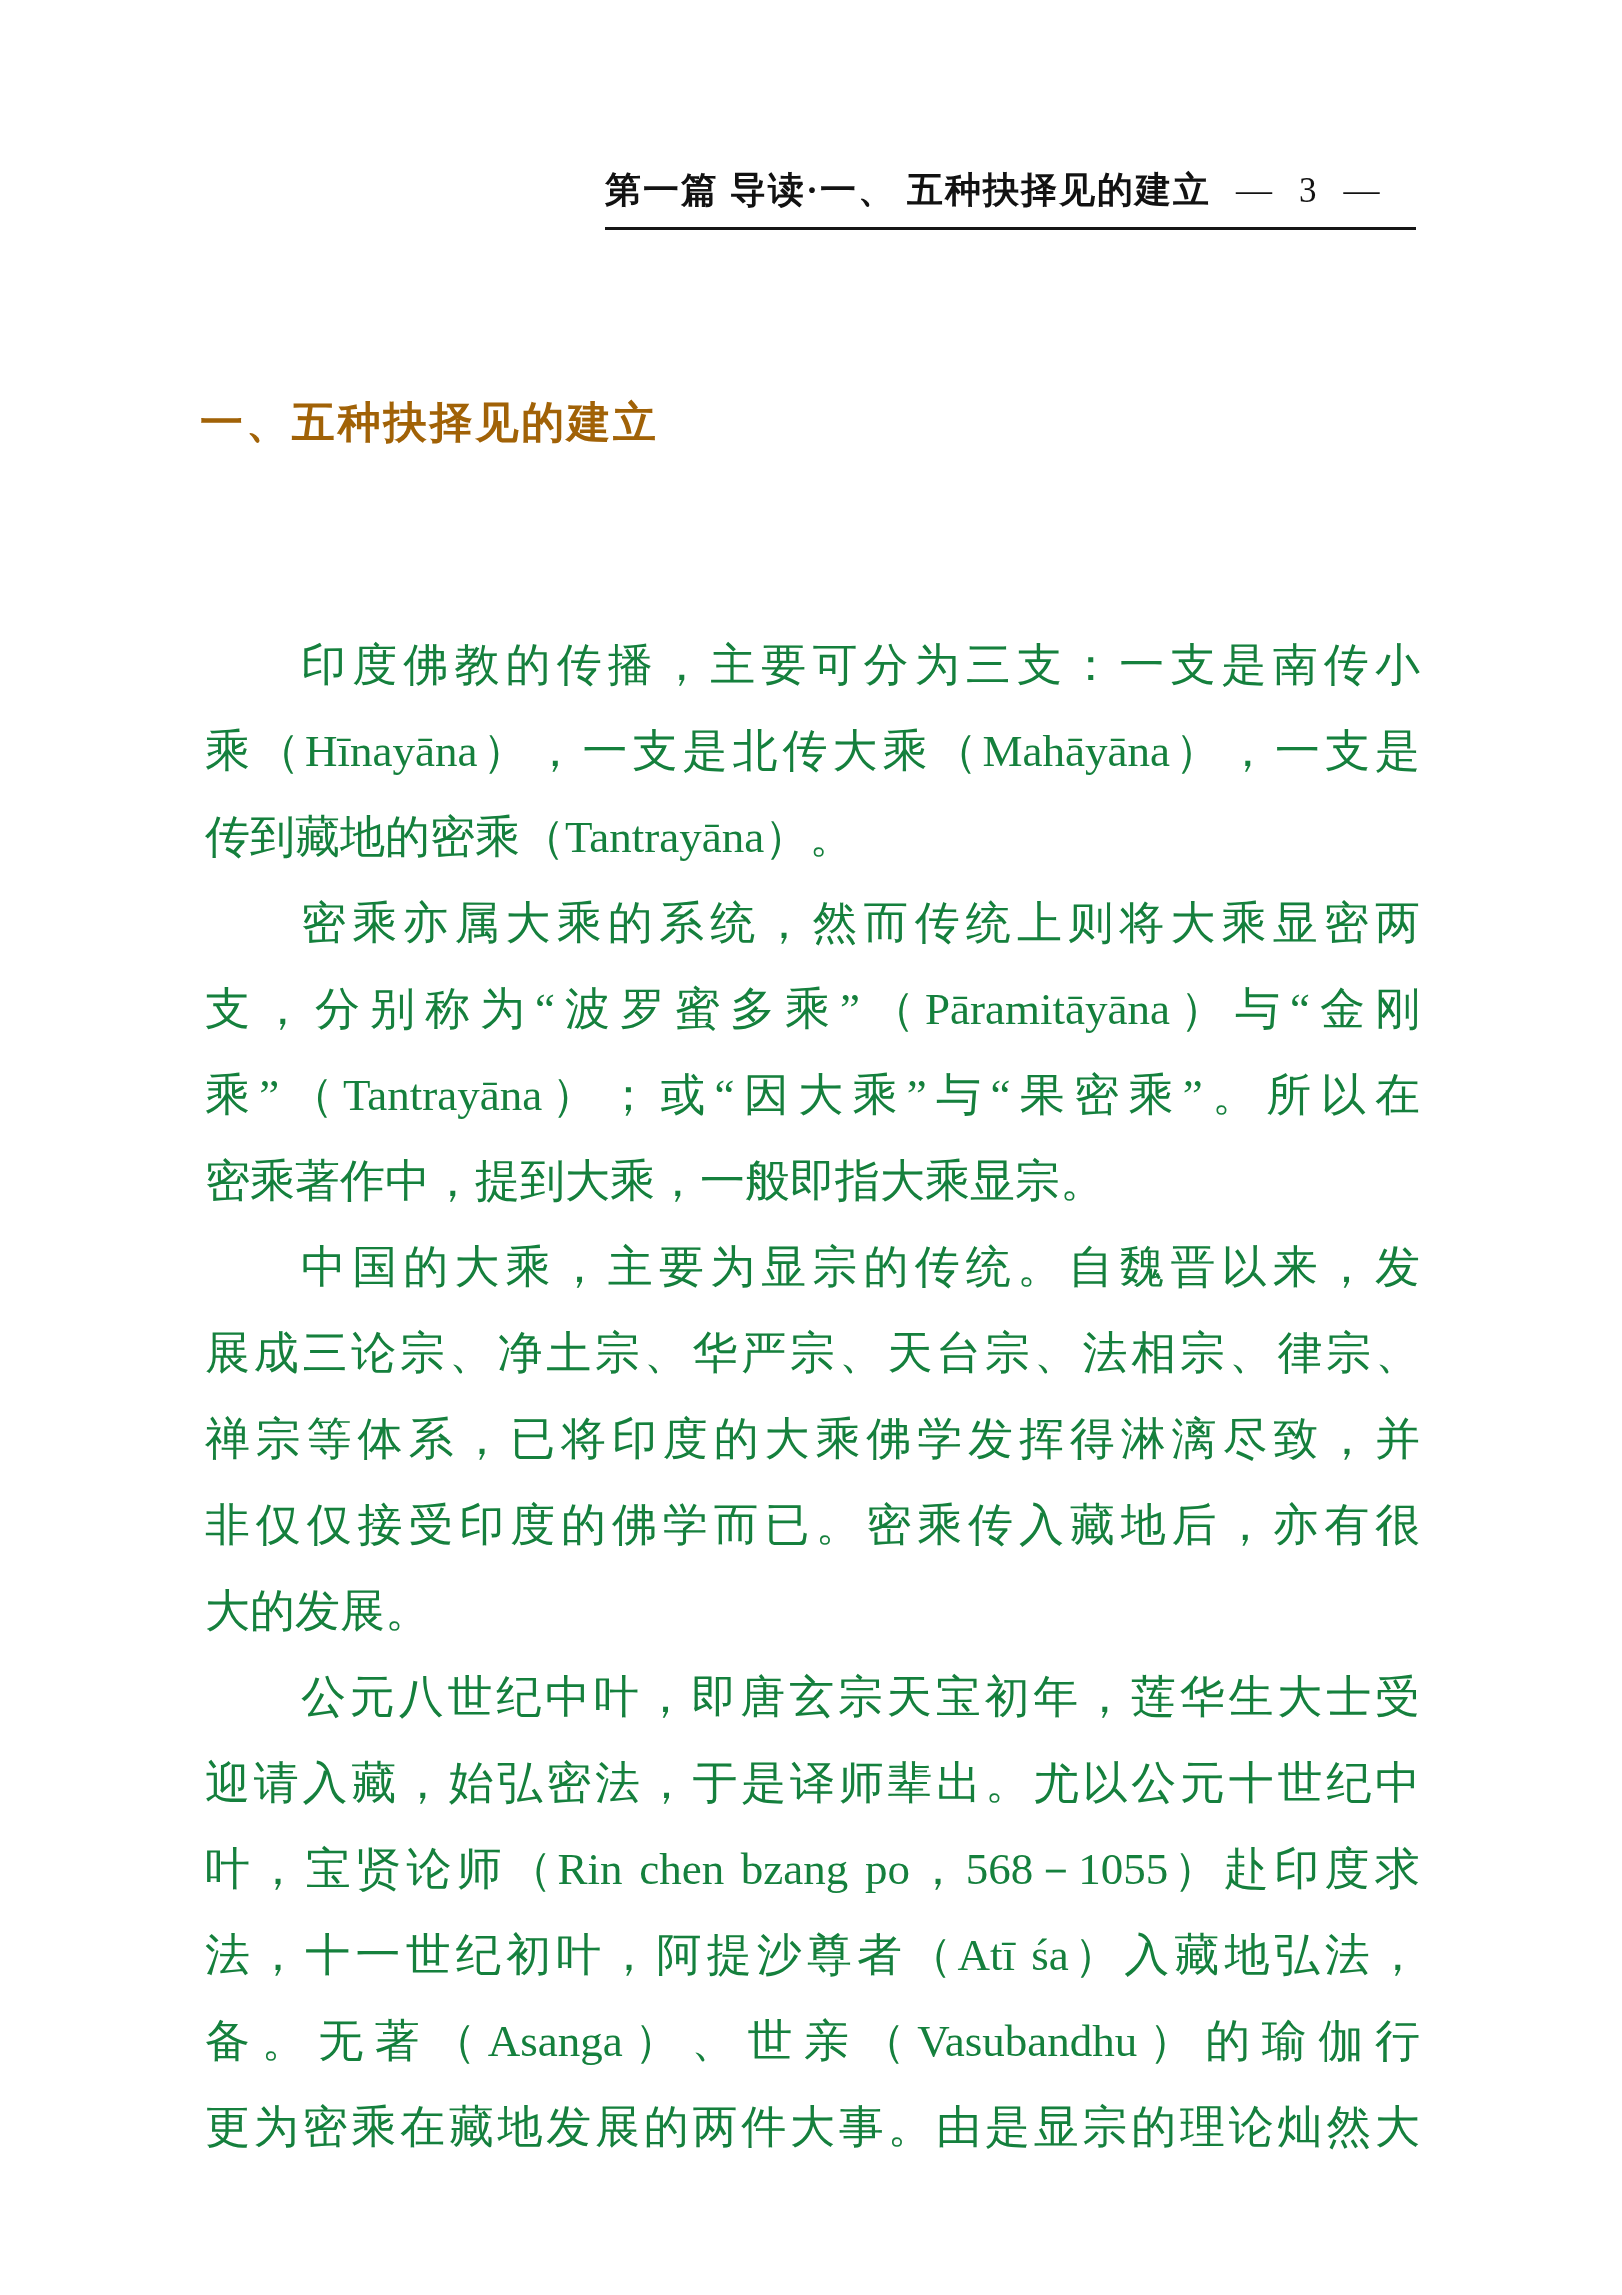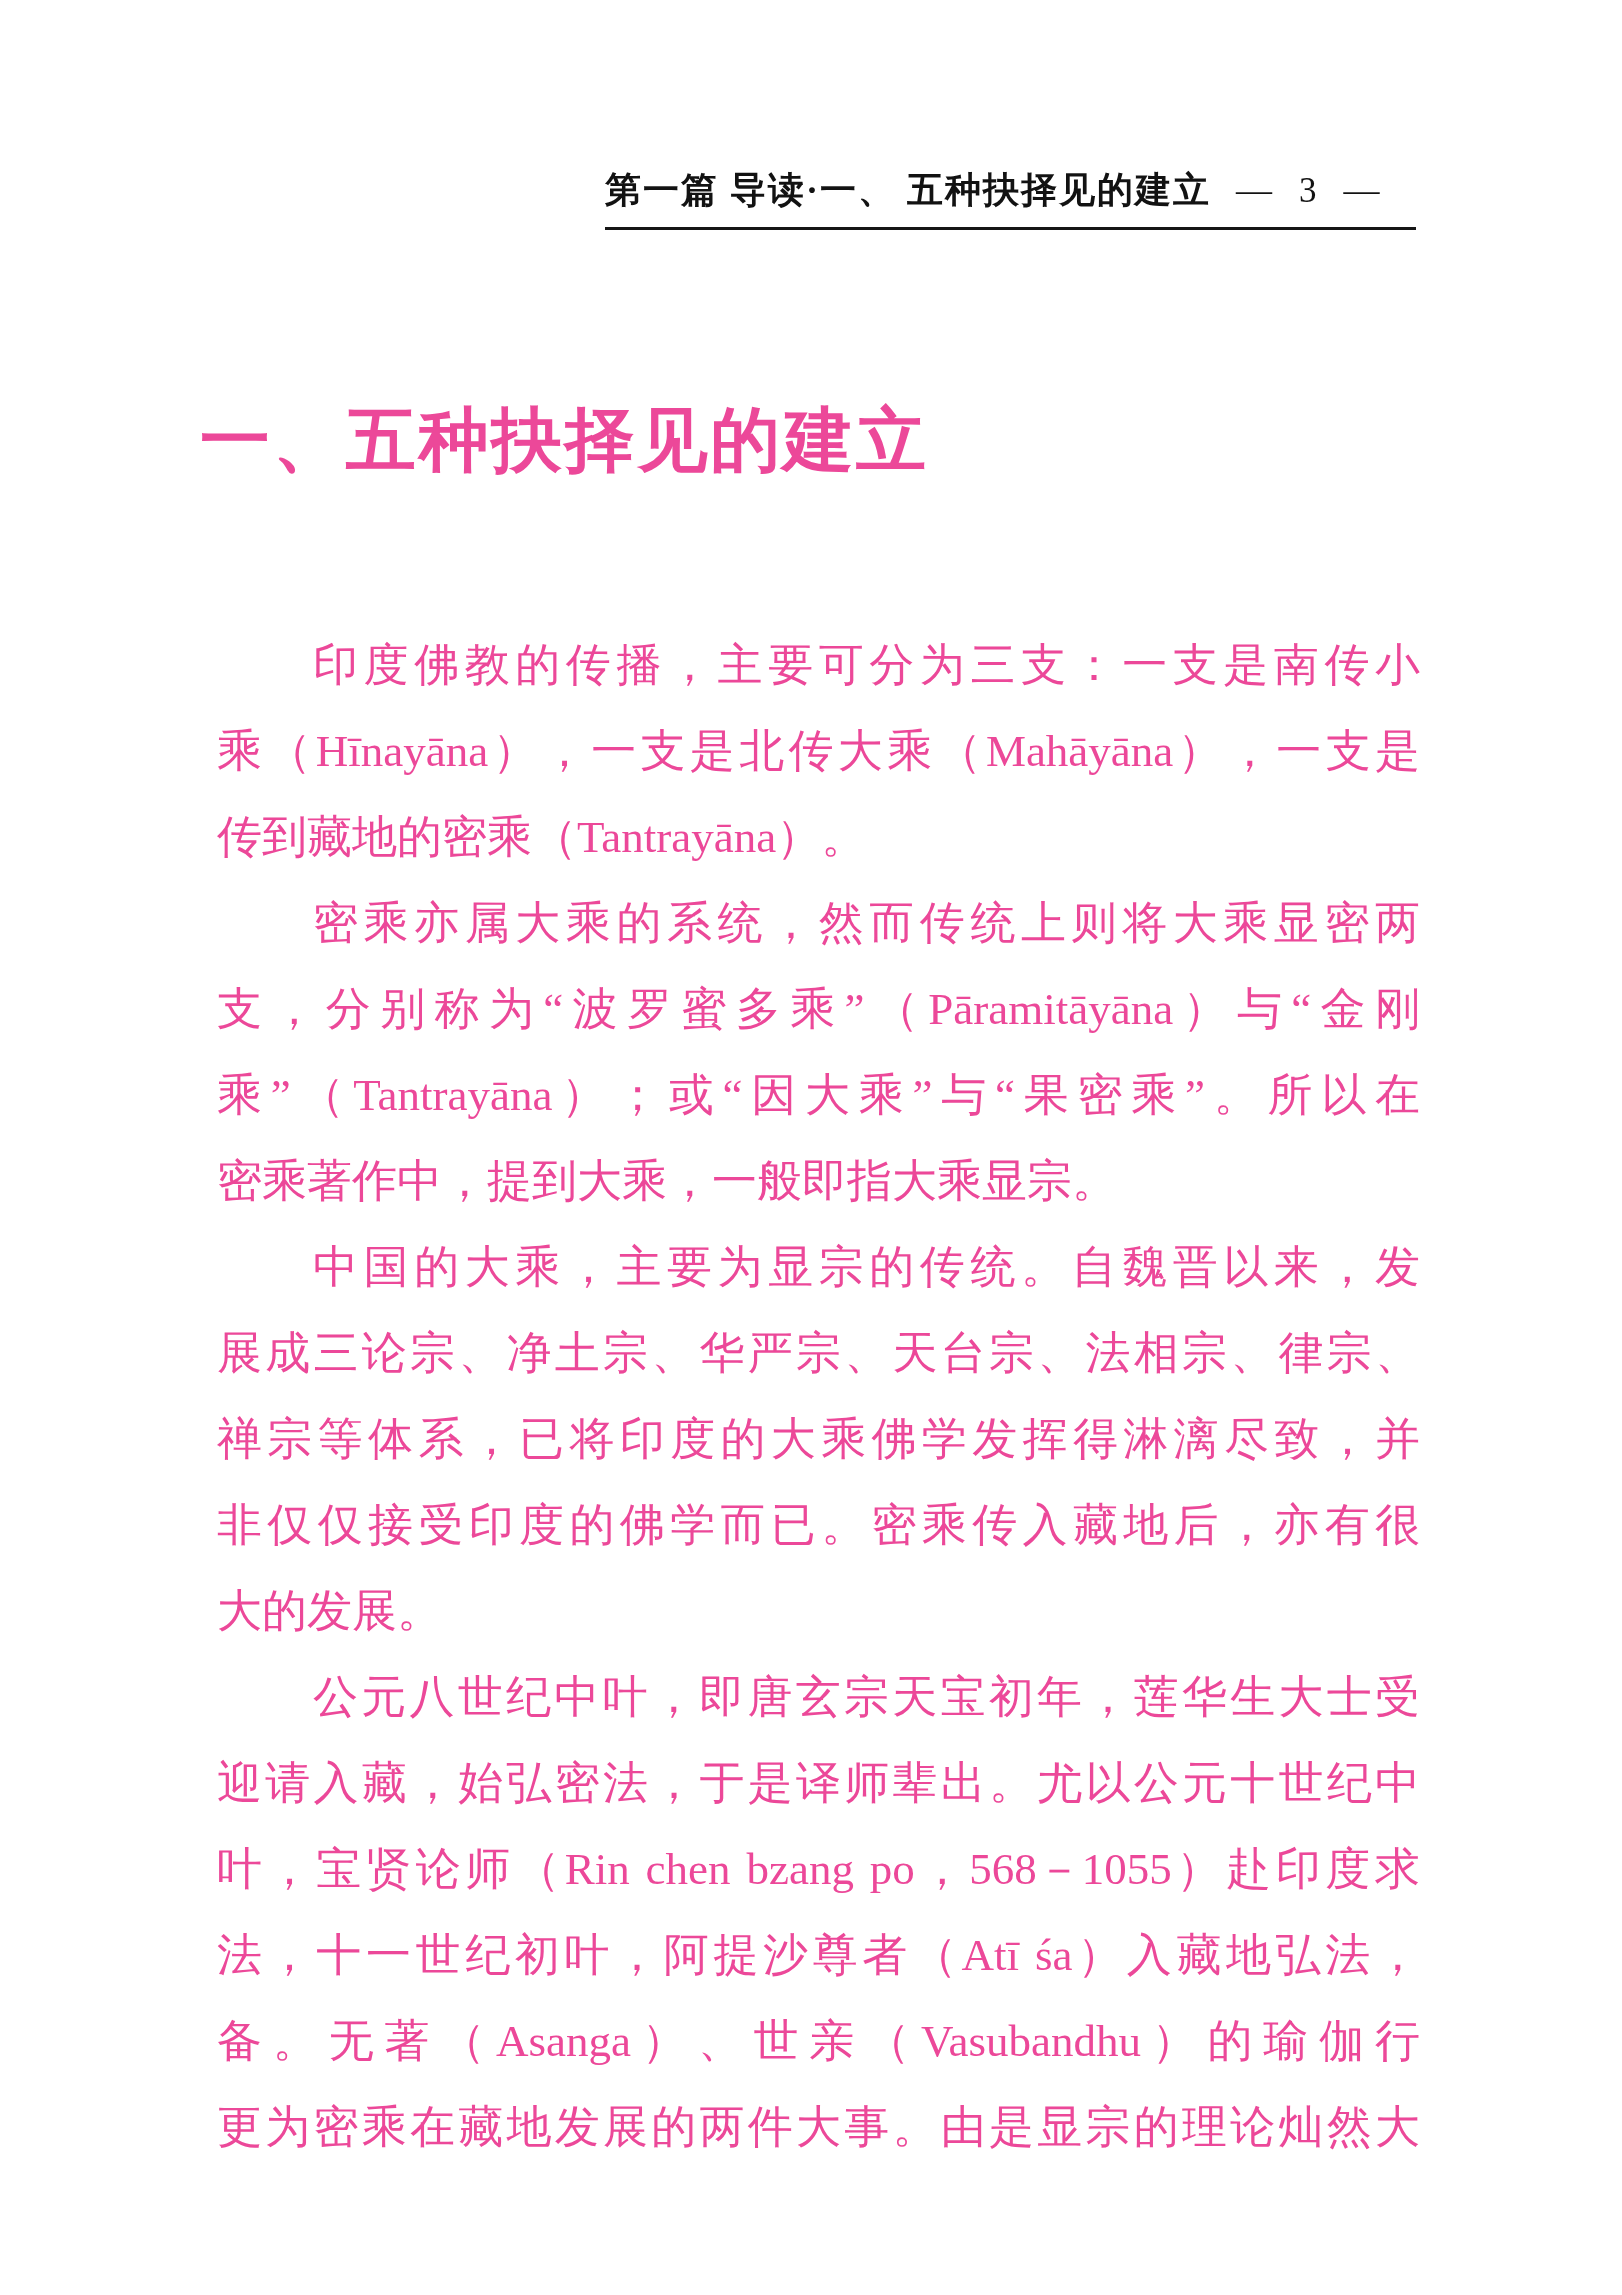--- a/index.html
+++ b/index.html
@@ -44,41 +44,40 @@
     font-weight: normal;
     font-size: 35px;
   }
   
   .chapter-title {
     position: absolute;
     left: 200px;
     top: 394px;
     margin: 0;
     font-family: "Liberation Sans", "DejaVu Sans", sans-serif;
-    font-size: 70px;
+    font-size: 43px;
     font-weight: bold;
     letter-spacing: 2.9px;
-    color: #ec4899;
+    color: #a16207;
     white-space: nowrap;
   }
   
   .body-text {
     position: absolute;
     left: 205px;
     width: 1215px;
     top: 622px;
   }
   .body-text .line {
     height: 86px;
     line-height: 86px;
     font-size: 45px;
-    color: #ec4899;
+    color: #15803d;
     white-space: nowrap;
     text-align: left;
-    margin-left: 12px;
   }
   .body-text .line.justify {
     white-space: normal;
     text-align: justify;
     text-align-last: justify;
     text-justify: inter-character;
   }
   .body-text .line.indent {
     text-indent: 96px;
   }

